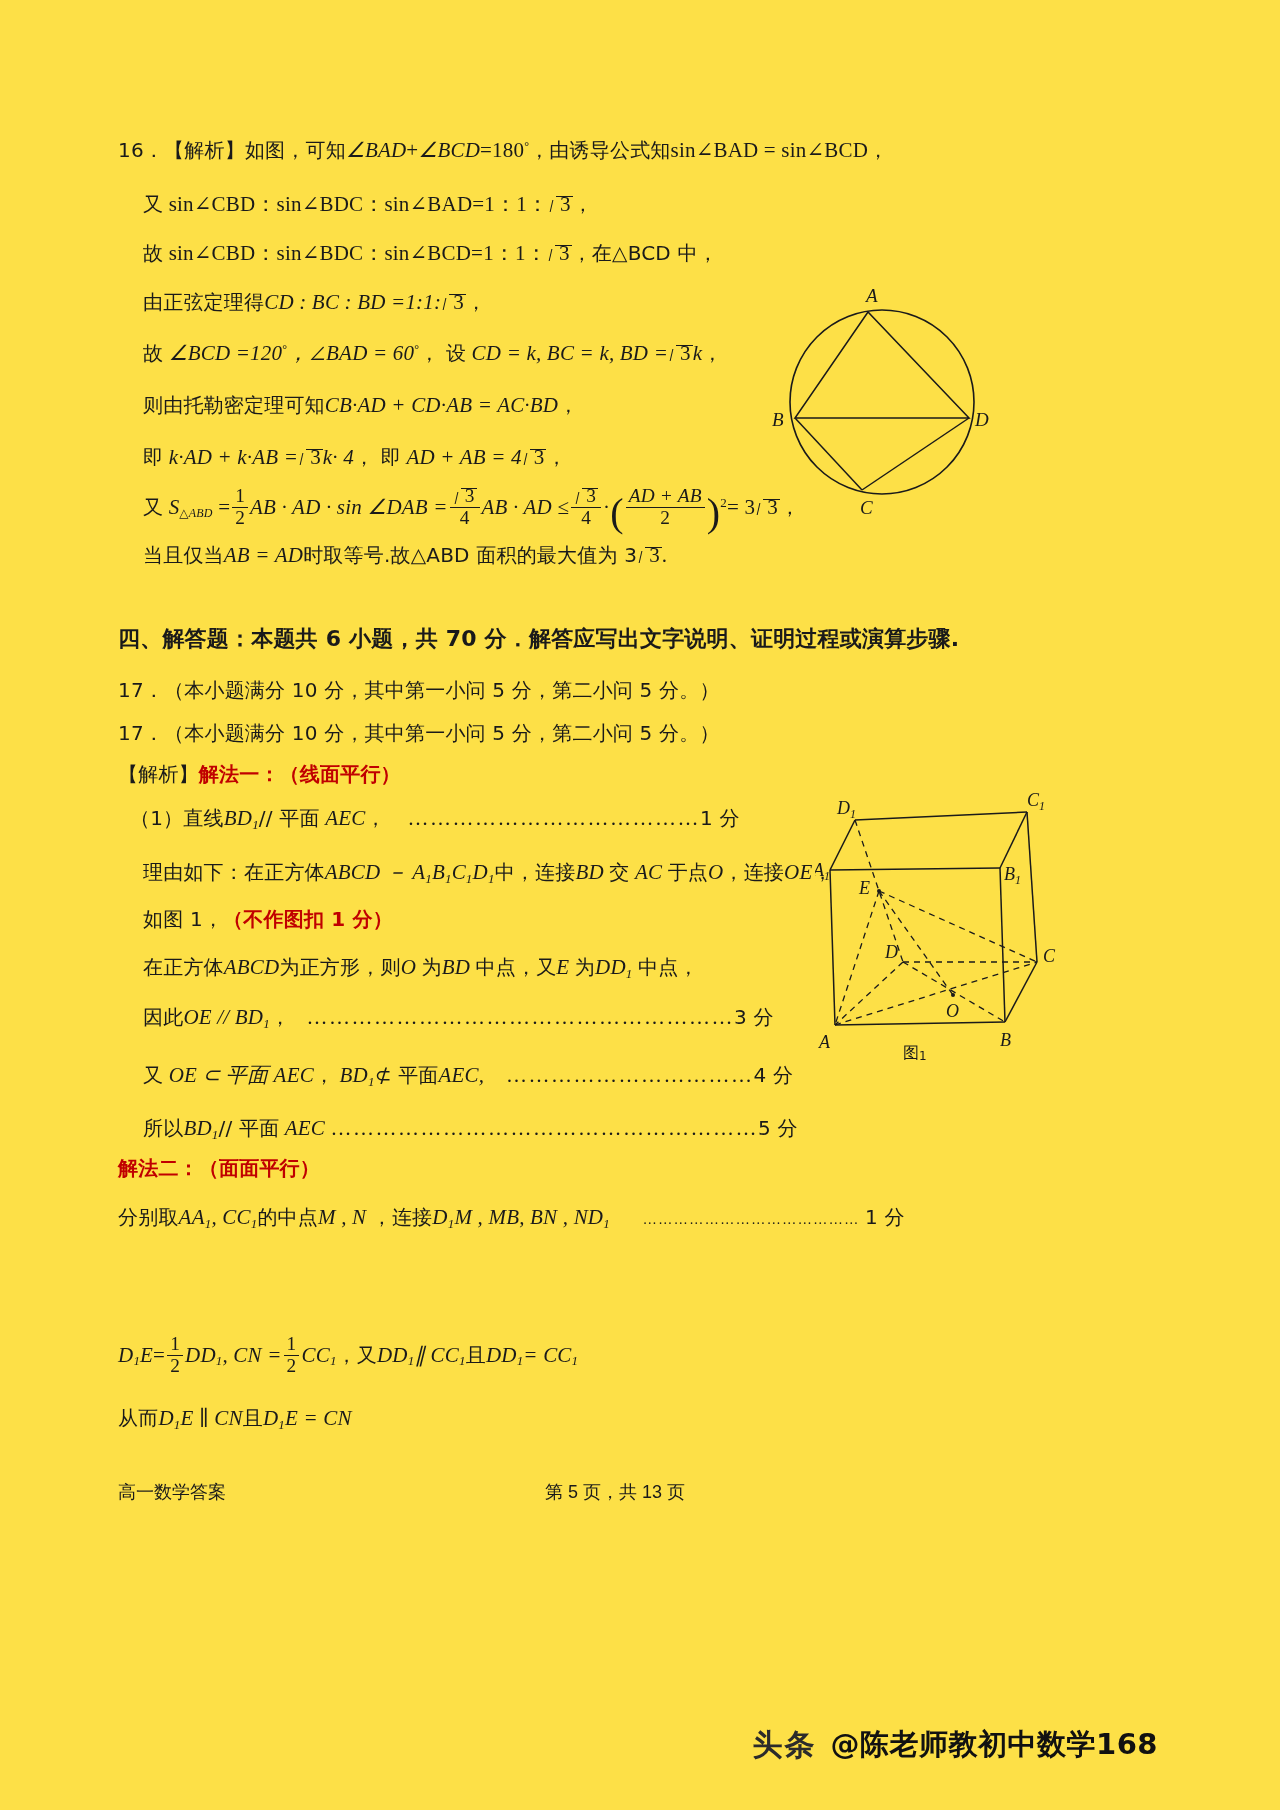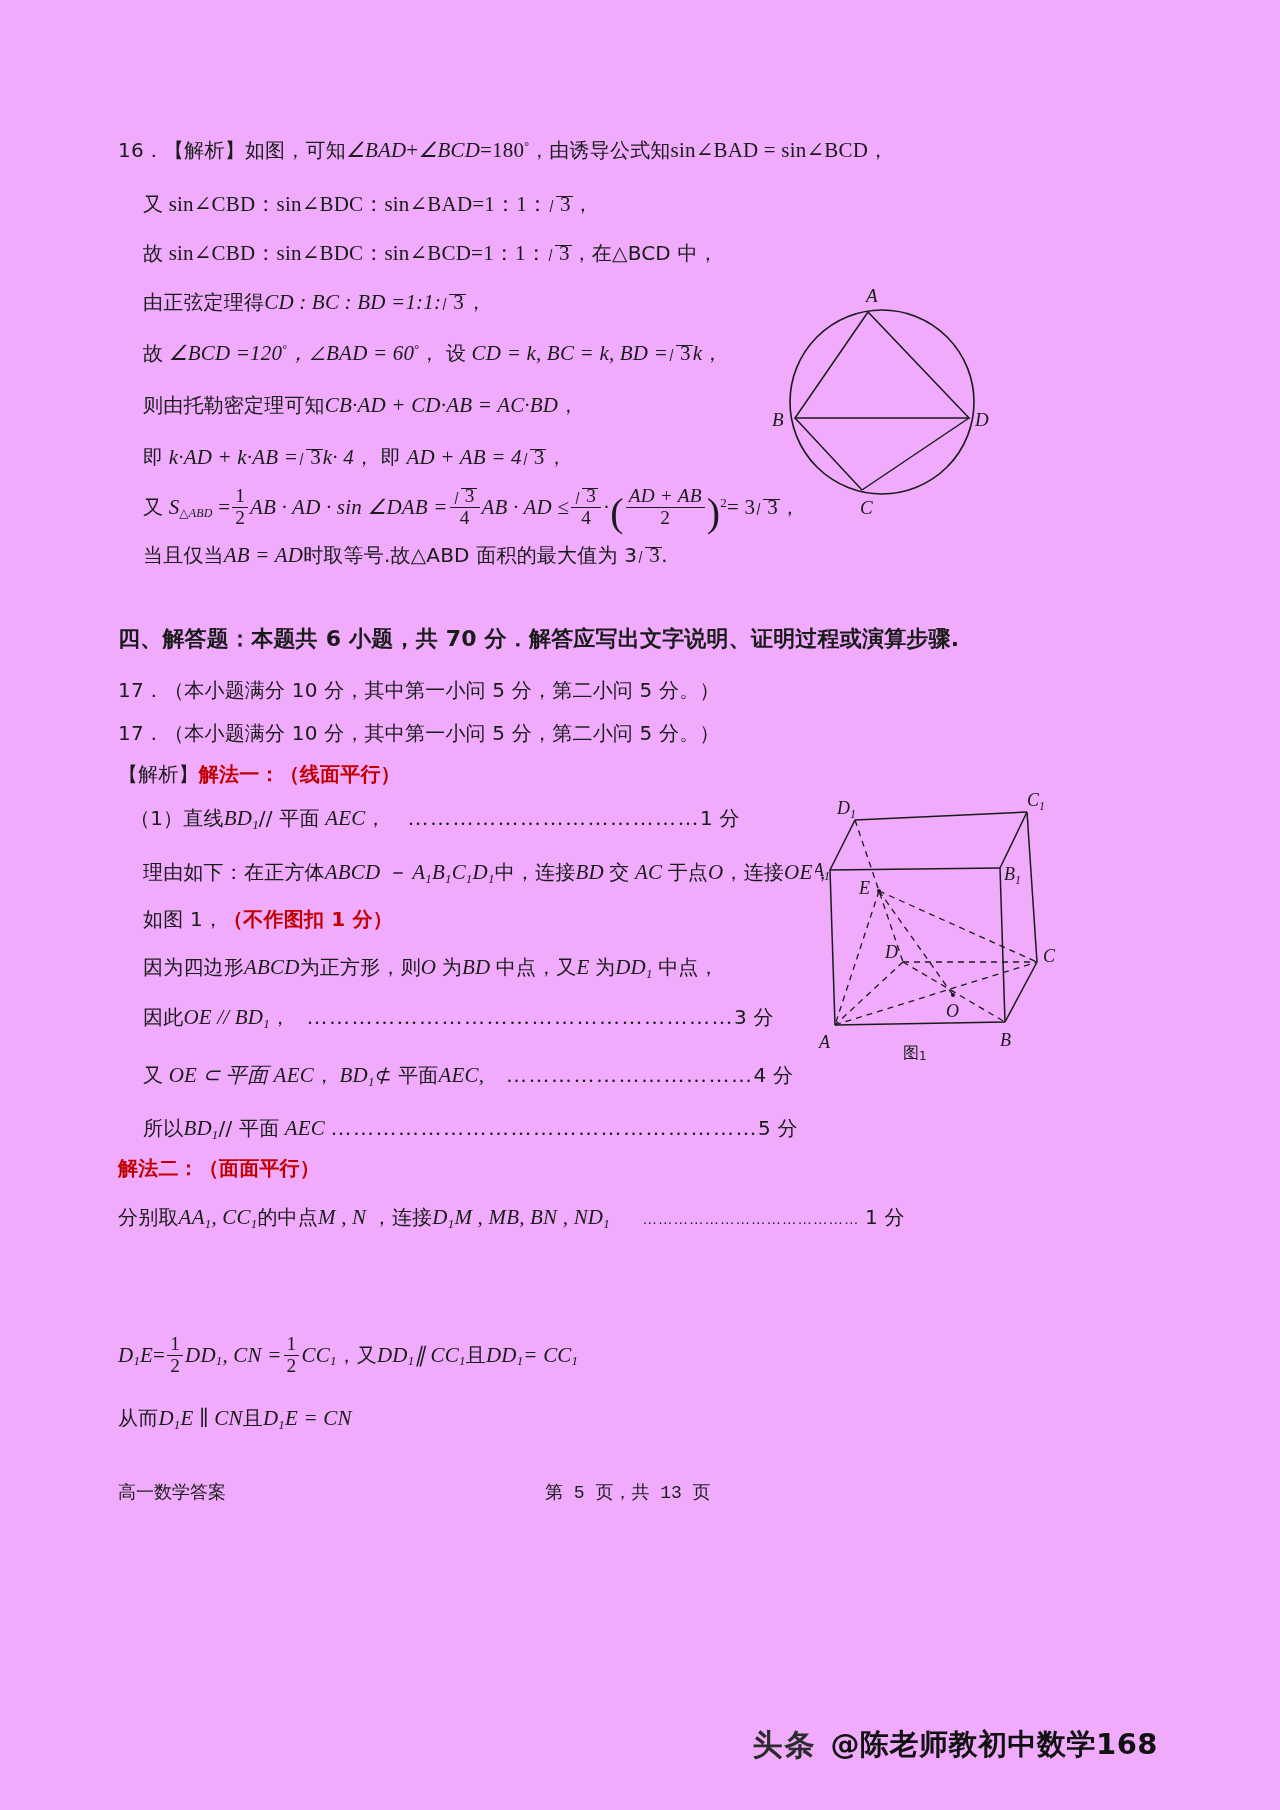--- a/index.html
+++ b/index.html
@@ -13,21 +13,21 @@
     position: relative;
     font-family: "Liberation Serif", "DejaVu Serif", serif;
     color: #1a1a1a;
     overflow: hidden;
   }
   .page {
     position: absolute;
     left: 0; top: 0;
     width: 1280px;
     height: 1810px;
-    background: #f0abfc;
+    background: #fde047;
   }
   
   .ln {
     position: absolute;
     white-space: nowrap;
     font-size: 21px;
     line-height: 1;
     letter-spacing: 0.2px;
   }
   .mi { font-style: italic; font-family: "Liberation Serif", serif; }
@@ -77,21 +77,21 @@
     vertical-align: -0.30em;
     font-family: "Liberation Serif", serif;
   }
   .dots { letter-spacing: 1.5px; }
   
   .fig { position: absolute; }
   .fig svg { display: block; }
   
   .footer-left, .footer-center {
     position: absolute;
-    font-family: Liberation Mono, monospace;
+    font-family: Liberation Sans, sans-serif;
     font-size: 18px;
     color: #1a1a1a;
   }
   
   .watermark {
     position: absolute;
     left: 0; top: 1680px;
     width: 1218px;
     height: 130px;
     display: flex;
@@ -187,21 +187,21 @@
 
   <div class="ln" style="left:143px; top:862px;">
     <span class="han">理由如下：在正方体</span><span class="mi">ABCD － A</span><span class="sub">1</span><span class="mi">B</span><span class="sub">1</span><span class="mi">C</span><span class="sub">1</span><span class="mi">D</span><span class="sub">1</span><span class="han">中，连接</span><span class="mi">BD</span>&nbsp;<span class="han">交</span>&nbsp;<span class="mi">AC</span>&nbsp;<span class="han">于点</span><span class="mi">O</span><span class="han">，连接</span><span class="mi">OE</span><span class="han">，</span>
   </div>
 
   <div class="ln" style="left:143px; top:909px;">
     <span class="han">如图 1，</span><span class="red">（不作图扣 1 分）</span>
   </div>
 
   <div class="ln" style="left:143px; top:957px;">
-    <span class="han">因为四边形</span><span class="mi">ABCD</span><span class="han">为正方形，则</span><span class="mi">O</span>&nbsp;<span class="han">为</span><span class="mi">BD</span>&nbsp;<span class="han">中点，又</span><span class="mi">E</span>&nbsp;<span class="han">为</span><span class="mi">DD</span><span class="sub">1</span>&nbsp;<span class="han">中点，</span>
+    <span class="han">在正方体</span><span class="mi">ABCD</span><span class="han">为正方形，则</span><span class="mi">O</span>&nbsp;<span class="han">为</span><span class="mi">BD</span>&nbsp;<span class="han">中点，又</span><span class="mi">E</span>&nbsp;<span class="han">为</span><span class="mi">DD</span><span class="sub">1</span>&nbsp;<span class="han">中点，</span>
   </div>
 
   <div class="ln" style="left:143px; top:1007px;">
     <span class="han">因此</span><span class="mi">OE // BD</span><span class="sub">1</span><span class="han">，</span>&nbsp;&nbsp;&nbsp;<span class="dots">…………………………………………………</span><span class="han">3 分</span>
   </div>
 
   <div class="ln" style="left:143px; top:1065px;">
     <span class="han">又</span>&nbsp;<span class="mi">OE ⊂ 平面</span>&nbsp;<span class="mi">AEC</span><span class="han">，</span>&nbsp;<span class="mi">BD</span><span class="sub">1</span><span class="han">⊄ 平面</span><span class="mi">AEC,</span>&nbsp;&nbsp;&nbsp;&nbsp;<span class="dots">……………………………</span><span class="han">4 分</span>
   </div>
 

